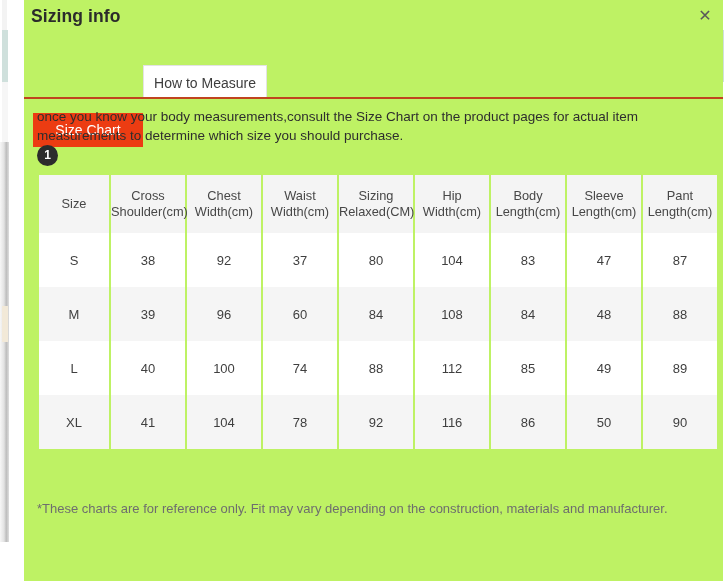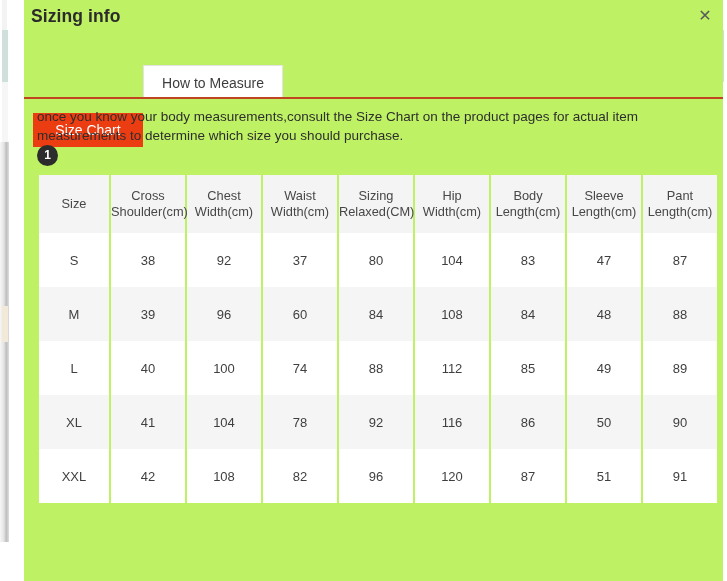--- a/index.html
+++ b/index.html
@@ -145,21 +145,21 @@
   }
   .tab.active {
     left: 9px;
     width: 110px;
     background: #ec3c12;
     color: #ffffff;
     margin-top: 48px;
   }
   .tab.inactive {
     left: 119px;
-    width: 140px;
+    width: 124px;
     background: #ffffff;
     color: #3d3d3d;
     border: 1px solid #e3e3e3;
     border-bottom: none;
   }
 
   
   .intro {
     position: absolute;
     left: 13px;
@@ -337,29 +337,19 @@
             <td>XL</td>
             <td>41</td>
             <td>104</td>
             <td>78</td>
             <td>92</td>
             <td>116</td>
             <td>86</td>
             <td>50</td>
             <td>90</td>
           </tr>
-          <tr class="row row-odd">
-            <td>XXL</td>
-            <td>42</td>
-            <td>108</td>
-            <td>82</td>
-            <td>96</td>
-            <td>120</td>
-            <td>87</td>
-            <td>51</td>
-            <td>91</td>
-          </tr>
         </tbody>
     </table>
   </div>
 
+  <div class="footnote">*These charts are for reference only. Fit may vary depending on the construction, materials and manufacturer.</div>
 
 </div>
 
 </body></html>

